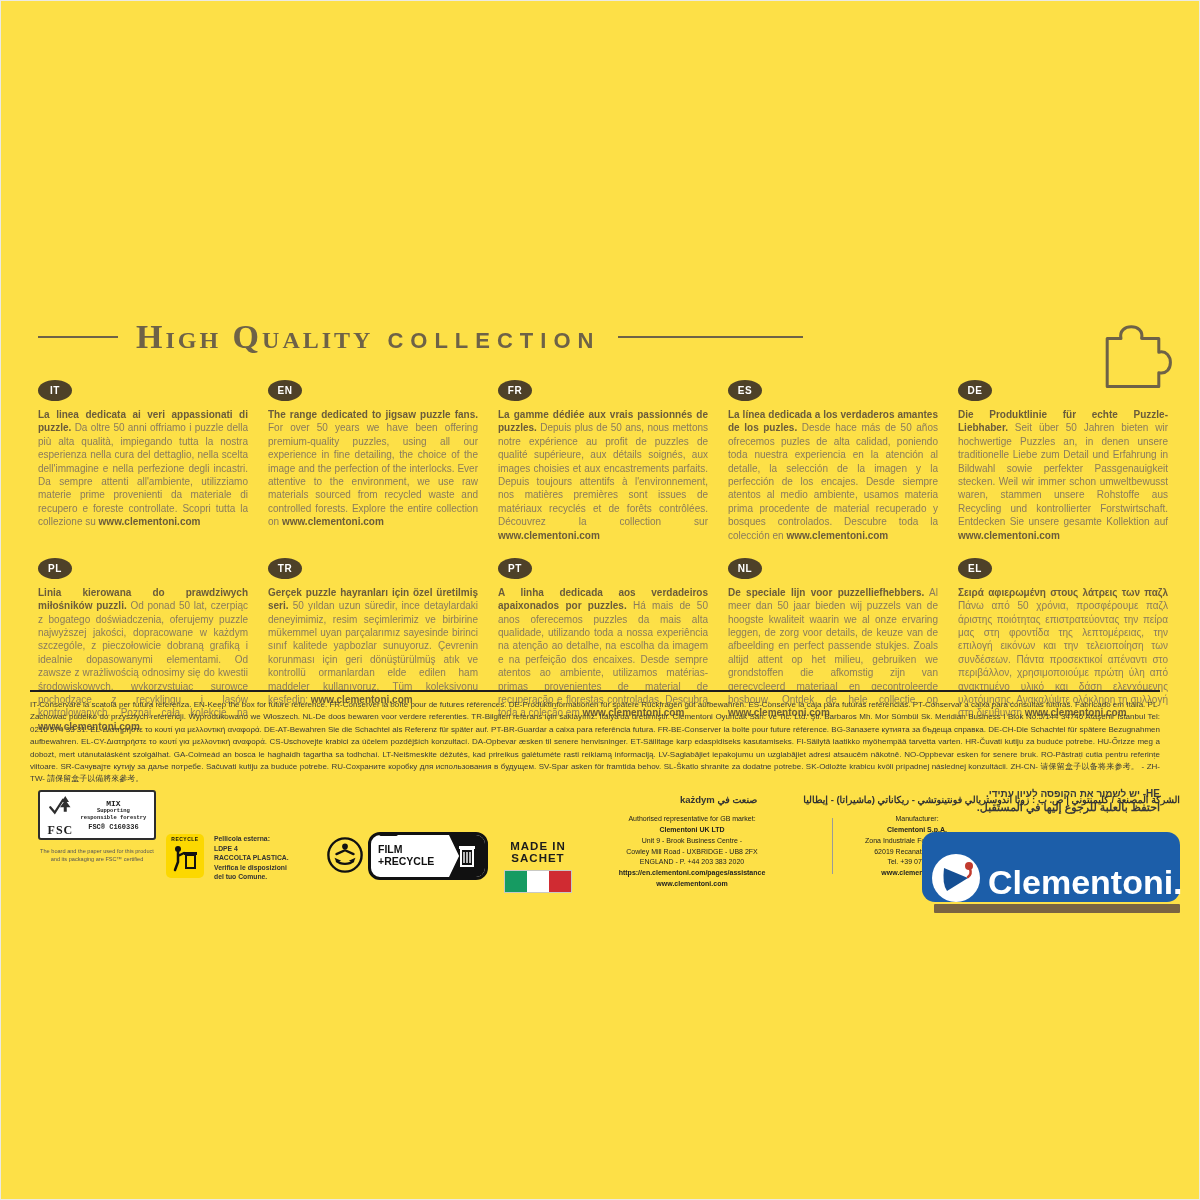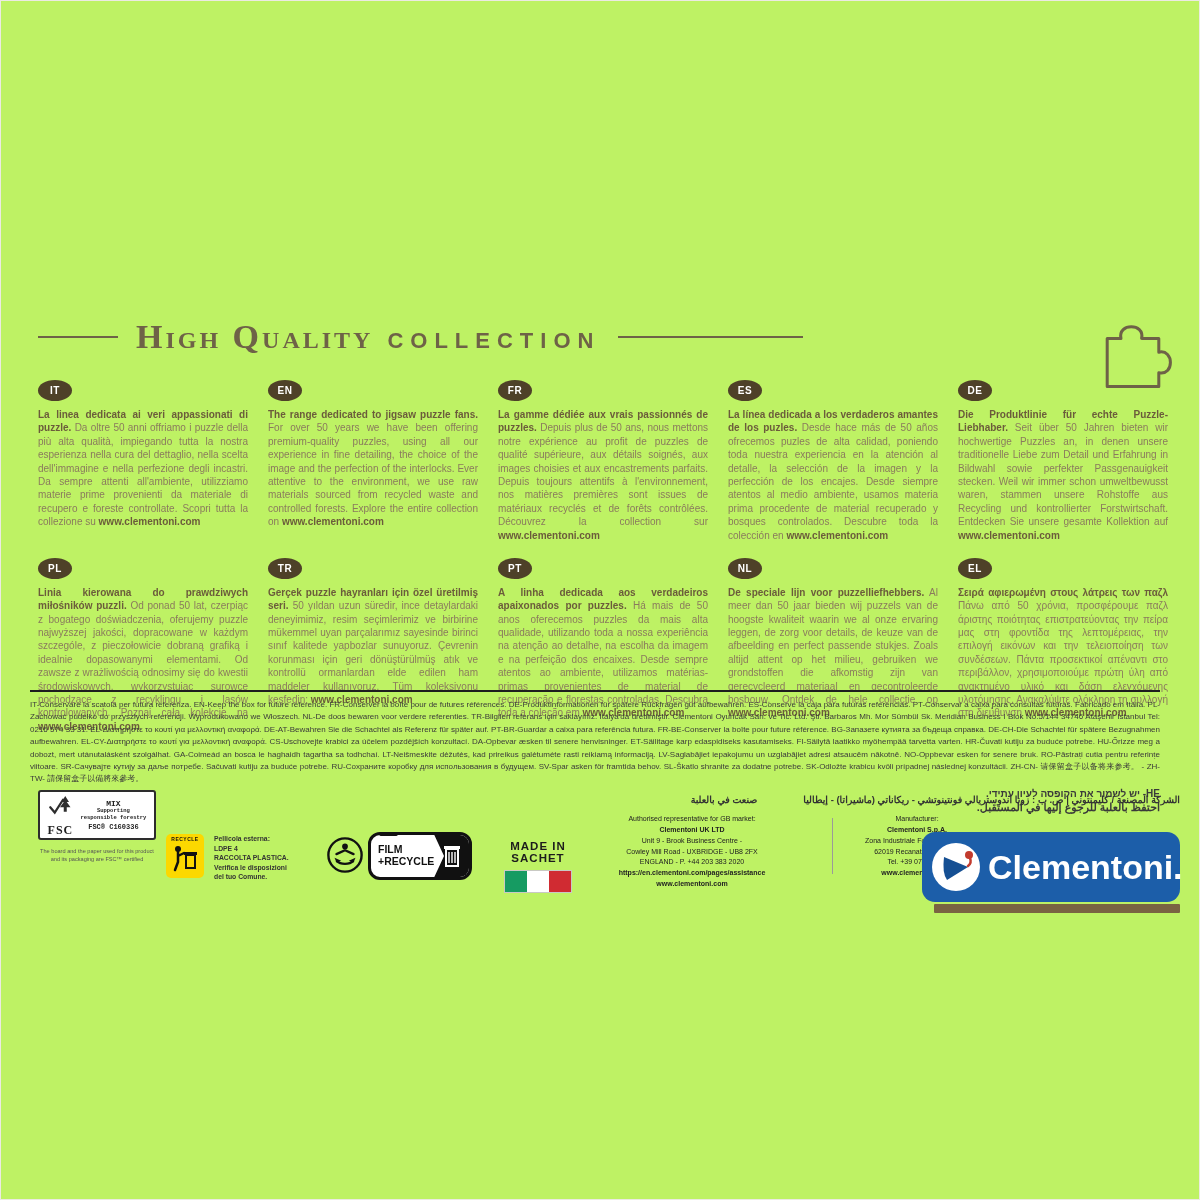--- a/index.html
+++ b/index.html
@@ -2,21 +2,21 @@
 <html><head>
 <meta charset="utf-8">
 <style>
   html,body{margin:0;padding:0;}
   body{
     width:1200px;height:1200px;position:relative;overflow:hidden;
     background:#fdfcfa;
     font-family:"Liberation Sans",sans-serif;
     -webkit-font-smoothing:antialiased;
   }
-  .sheet{position:absolute;inset:0;background:#bef264;box-shadow:inset 0 0 0 1px #eceae3;}
+  .sheet{position:absolute;inset:0;background:#fde047;box-shadow:inset 0 0 0 1px #eceae3;}
 
   
   .hq-header{position:absolute;top:318px;left:38px;display:flex;align-items:center;color:#6e6247;}
   .rule{border-top:2px solid #6e6247;height:0;}
   .rule-left{width:80px;margin-right:18px;}
   .rule-right{width:185px;margin-left:18px;}
   .hq-title{white-space:nowrap;display:flex;align-items:baseline;gap:14px;}
   .hq-main{font-family:"Liberation Serif",serif;font-variant:small-caps;font-size:34px;letter-spacing:3px;font-weight:600;}
   .hq-sub{font-size:22px;letter-spacing:7px;font-weight:600;text-transform:uppercase;}
   .puzzle-icon{position:absolute;top:304px;left:1090px;}
@@ -57,21 +57,21 @@
   .fsc-note{position:absolute;left:0;top:60px;width:118px;font-size:5.6px;line-height:1.4;text-align:center;color:#555;white-space:pre-line;}
 
   .recycle{position:absolute;left:128px;top:46px;width:38px;height:44px;background:#fcd800;border-radius:5px;
     display:flex;flex-direction:column;align-items:center;box-sizing:border-box;padding-top:2px;}
   .recycle .rlabel{font-size:5px;font-weight:800;letter-spacing:.5px;color:#111;}
 
   .pellicola{position:absolute;left:176px;top:46px;width:112px;font-size:6.8px;font-weight:700;line-height:1.4;color:#333;white-space:pre-line;}
 
   .triman{position:absolute;left:288px;top:48px;}
 
-  .film-sachet{position:absolute;left:330px;top:44px;width:104px;height:48px;border:3px solid #111;border-radius:12px;background:#fff;
+  .film-sachet{position:absolute;left:330px;top:44px;width:120px;height:48px;border:3px solid #111;border-radius:12px;background:#fff;
     display:flex;overflow:hidden;box-sizing:border-box;}
   .fs-fr{position:absolute;top:-8px;left:8px;background:#111;color:#fff;font-size:7px;font-weight:700;padding:1px 5px;border-radius:2px;}
   .fs-text{flex:1;display:flex;flex-direction:column;justify-content:center;padding-left:7px;font-size:10.5px;font-weight:800;line-height:1.1;color:#111;}
   .fs-bin{width:36px;background:#111;display:flex;align-items:center;justify-content:center;
     clip-path:polygon(0 0,100% 0,100% 100%,0 100%,28% 50%);}
 
   .made-italy{position:absolute;left:452px;top:52px;width:96px;text-align:center;}
   .mi-text{font-size:11.5px;font-weight:800;letter-spacing:1px;color:#1c1c1c;}
   .mi-flag{margin:6px auto 0;width:66px;height:21px;display:flex;border:1px solid #c9c9c4;}
   .mi-flag div{flex:1;}
@@ -81,21 +81,21 @@
     font-size:9.5px;font-weight:700;color:#333;}
 
   .addr{font-size:7px;line-height:1.55;text-align:center;}
   .addr span{display:block;}
   .addr .b{font-weight:700;}
   .uk-rep{position:absolute;left:524px;top:26px;width:260px;}
   .vsep{position:absolute;left:794px;top:30px;height:56px;border-left:1px solid #9a9a9a;}
   .mfr{position:absolute;left:806px;top:26px;width:146px;}
 
   .clem-logo{position:absolute;right:0;top:44px;width:258px;}
-  .clem-blue{height:70px;background:#1c5ea9;border-radius:13px;display:flex;align-items:center;padding:0 10px;box-sizing:border-box;gap:8px;}
+  .clem-blue{height:70px;background:#1c5ea9;border-radius:13px;display:flex;align-items:flex-end;padding:0 10px;box-sizing:border-box;gap:8px;}
   .clem-mark{position:relative;width:48px;height:48px;background:#fff;border-radius:50%;flex:none;}
   .clem-word{color:#fff;font-size:34px;font-weight:700;letter-spacing:0px;}
   .clem-gold{height:9px;background:#7a6442;margin:2px 0 0 12px;border-radius:1px;}
 </style>
 </head>
 <body>
 
 <div class="sheet">
 
   <div class="hq-header">
@@ -234,21 +234,21 @@
       <div class="mi-text">MADE IN SACHET</div>
       <div class="mi-flag">
         <div class="f-green"></div>
         <div class="f-white"></div>
         <div class="f-red"></div>
       </div>
     </div>
 
     <div class="arabic-line">
       <span>الشركة المصنعة / كليمنتوني | ص. ب : زونا اندوستريالي فونتينوتشي - ريكاناتي (ماشيراتا) - إيطاليا</span>
-      <span>صنعت في بالعلبة</span>
+      <span>صنعت في każdym</span>
     </div>
 
     <div class="addr uk-rep">
       <span>Authorised representative for GB market:</span>
       <span class="b">Clementoni UK LTD</span>
       <span>Unit 9 - Brook Business Centre -</span>
       <span>Cowley Mill Road - UXBRIDGE - UB8 2FX</span>
       <span>ENGLAND - P. +44 203 383 2020</span>
       <span class="b">https://en.clementoni.com/pages/assistance</span>
       <span class="b">www.clementoni.com</span>

